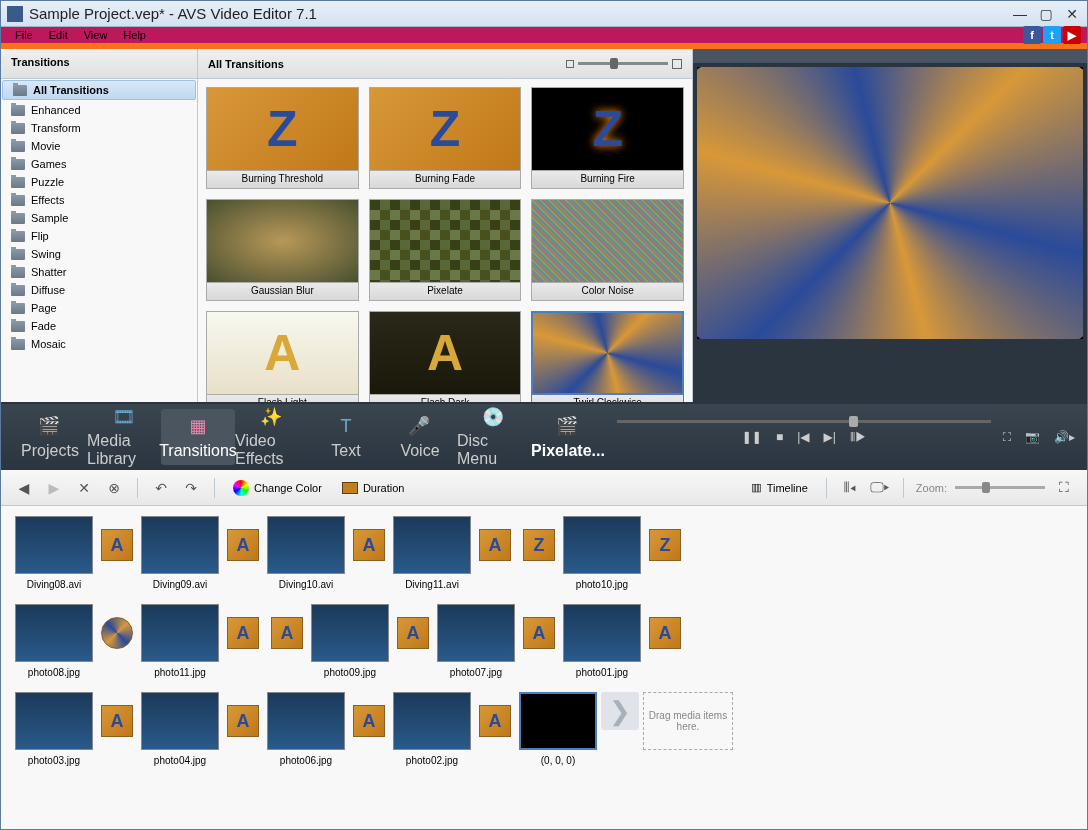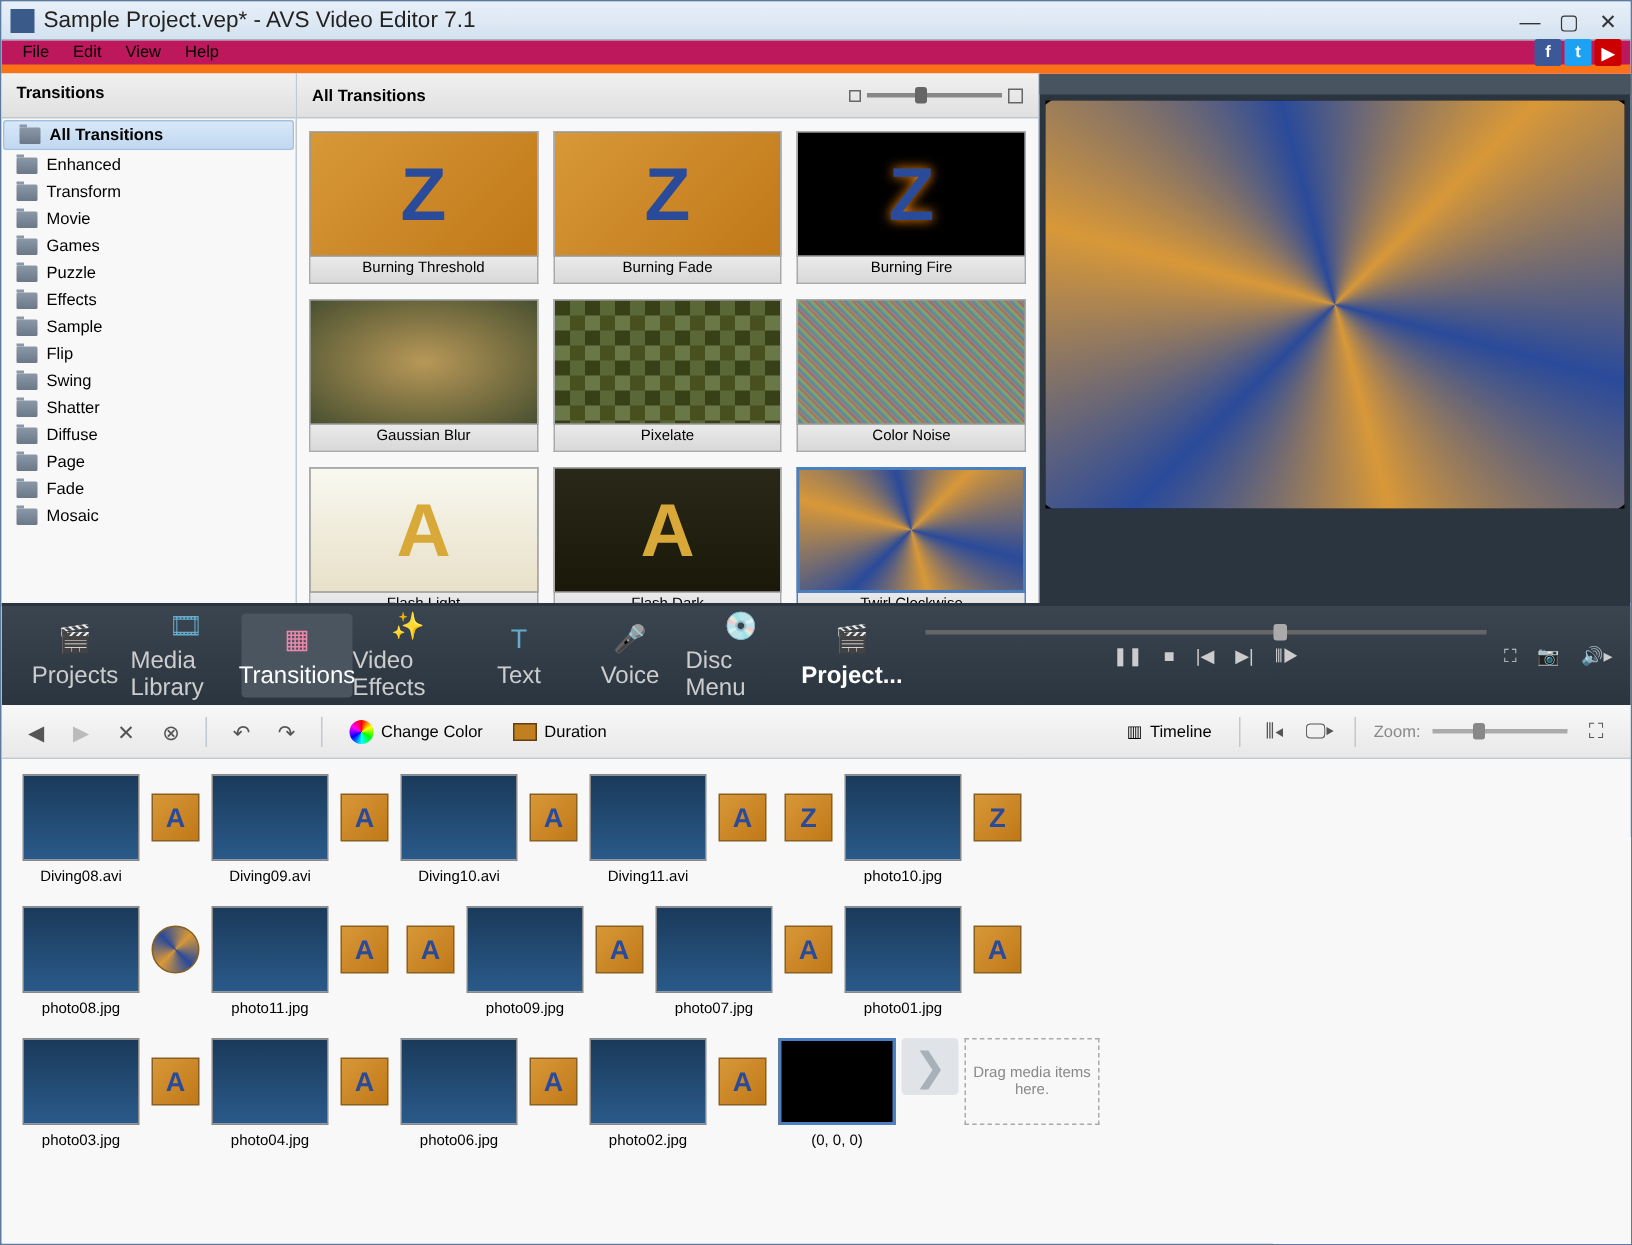--- a/index.html
+++ b/index.html
@@ -279,21 +279,21 @@
       <div class="tool-btn">
         <div class="tool-icon" style="color: rgb(238, 170, 68);">🎤</div>
         <div class="tool-label">Voice</div>
       </div>
       <div class="tool-btn">
         <div class="tool-icon" style="color: rgb(102, 170, 204);">💿</div>
         <div class="tool-label">Disc Menu</div>
       </div>
       <div class="tool-btn">
         <div class="tool-icon" style="color: rgb(238, 170, 68);">🎬</div>
-        <div class="tool-label" style="font-weight: bold; color: rgb(255, 255, 255);">Project...</div>
+        <div class="tool-label" style="font-weight: bold; color: rgb(255, 255, 255);">Pixelate...</div>
       </div>
     </div>
   <div class="playback" style="position:relative;flex:1;justify-content:center">
     <div class="seek-track">
         <div class="seek-thumb"></div>
       </div>
     <span class="pb-btn">❚❚</span>
     <span class="pb-btn">■</span>
     <span class="pb-btn">|◀</span>
     <span class="pb-btn">▶|</span>

